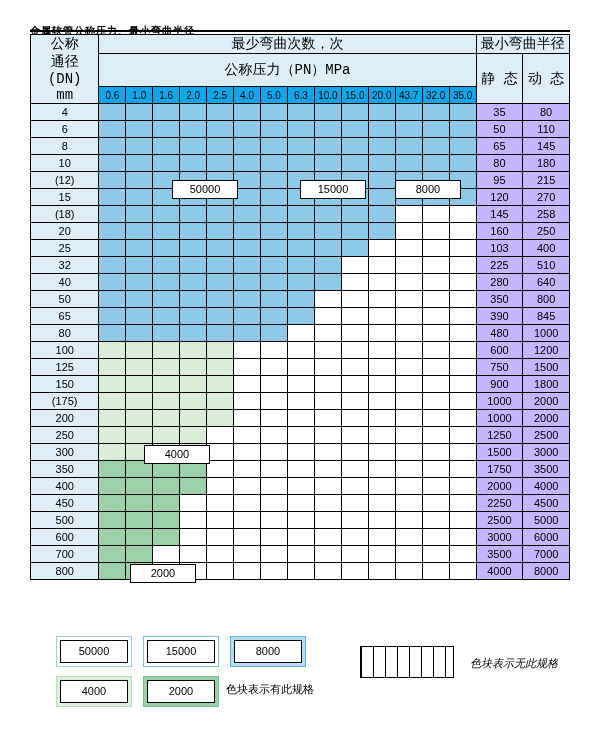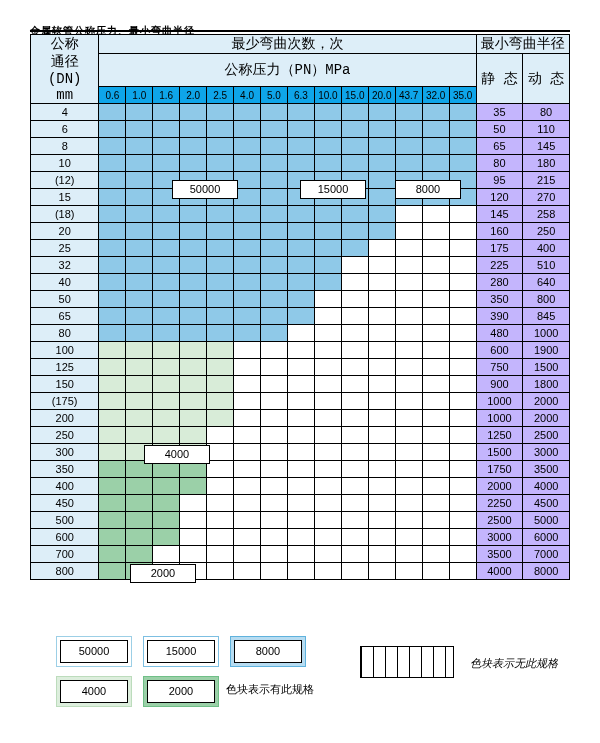--- a/index.html
+++ b/index.html
@@ -290,21 +290,21 @@
           <td class="cell c-blue"></td>
           <td class="cell c-blue"></td>
           <td class="cell c-blue"></td>
           <td class="cell c-blue"></td>
           <td class="cell c-blue"></td>
           <td class="cell c-blue"></td>
           <td class="cell c-white"></td>
           <td class="cell c-white"></td>
           <td class="cell c-white"></td>
           <td class="cell c-white"></td>
-          <td class="rcell">175</td>
+          <td class="rcell">103</td>
           <td class="rcell">400</td>
         </tr>
         <tr>
           <td class="dncell">32</td>
           <td class="cell c-blue"></td>
           <td class="cell c-blue"></td>
           <td class="cell c-blue"></td>
           <td class="cell c-blue"></td>
           <td class="cell c-blue"></td>
           <td class="cell c-blue"></td>
@@ -405,21 +405,21 @@
           <td class="cell c-white"></td>
           <td class="cell c-white"></td>
           <td class="cell c-white"></td>
           <td class="cell c-white"></td>
           <td class="cell c-white"></td>
           <td class="cell c-white"></td>
           <td class="cell c-white"></td>
           <td class="cell c-white"></td>
           <td class="cell c-white"></td>
           <td class="rcell">600</td>
-          <td class="rcell">1900</td>
+          <td class="rcell">1200</td>
         </tr>
         <tr>
           <td class="dncell">125</td>
           <td class="cell c-lgreen"></td>
           <td class="cell c-lgreen"></td>
           <td class="cell c-lgreen"></td>
           <td class="cell c-lgreen"></td>
           <td class="cell c-lgreen"></td>
           <td class="cell c-white"></td>
           <td class="cell c-white"></td>

